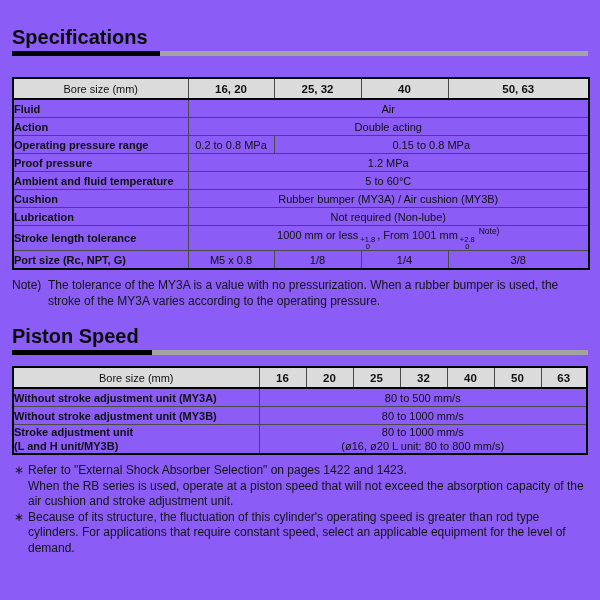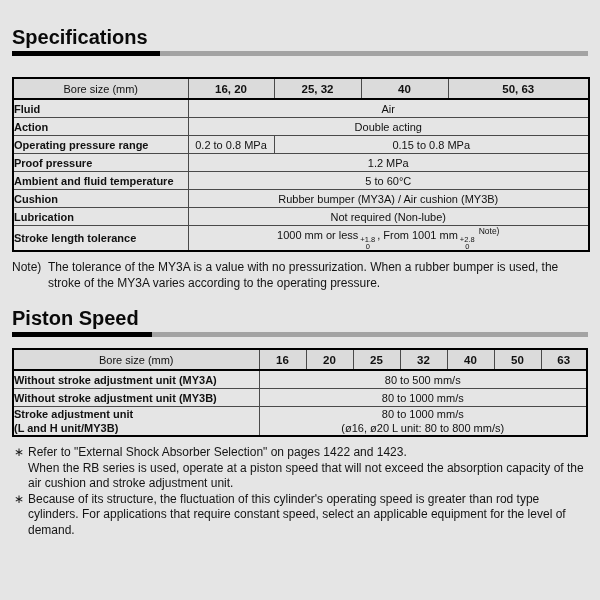--- a/index.html
+++ b/index.html
@@ -1,18 +1,18 @@
 <!DOCTYPE html>
 <html><head>
 <meta charset="utf-8">
 <style>
   html,body{margin:0;padding:0;background:#fff;}
   .page{
     width:600px;height:600px;box-sizing:border-box;
-    background:#e5e5e5;color:#141414;
+    background:#8b5cf6;color:#141414;
     font-family:"Liberation Sans",sans-serif;
     padding:26px 12px 0 12px;overflow:hidden;
   }
   .sec-title{
     font-size:20px;line-height:22px;font-weight:700;margin:0 0 3px 0;color:#0a0a0a;
   }
   .rule{position:relative;height:5px;background:#a3a3a3;}
   .rule .black{position:absolute;left:0;top:0;height:5px;background:#000;}
   .rule.spec .black{width:148px;}
   .rule.piston .black{width:140px;}
@@ -122,20 +122,27 @@
           <td class="val" colspan="4">
             <span>1000 mm or less</span><span class="tolstack">
                 <span>+1.8</span>
                 <span>0</span>
               </span><span>, From 1001 mm</span><span class="tolstack">
                 <span>+2.8</span>
                 <span>0</span>
               </span><span class="noteref">Note)</span>
           </td>
         </tr>
+        <tr>
+          <td class="lbl">Port size (Rc, NPT, G)</td>
+          <td class="val">M5 x 0.8</td>
+          <td class="val">1/8</td>
+          <td class="val">1/4</td>
+          <td class="val">3/8</td>
+        </tr>
       </tbody>
     </table>
 
     <div class="note-block">
       <div class="note-marker">Note)</div>
       <div class="note-body">
         <p>The tolerance of the MY3A is a value with no pressurization. When a rubber bumper is used, the stroke of the MY3A varies according to the operating pressure.</p>
       </div>
     </div>
   </section>

